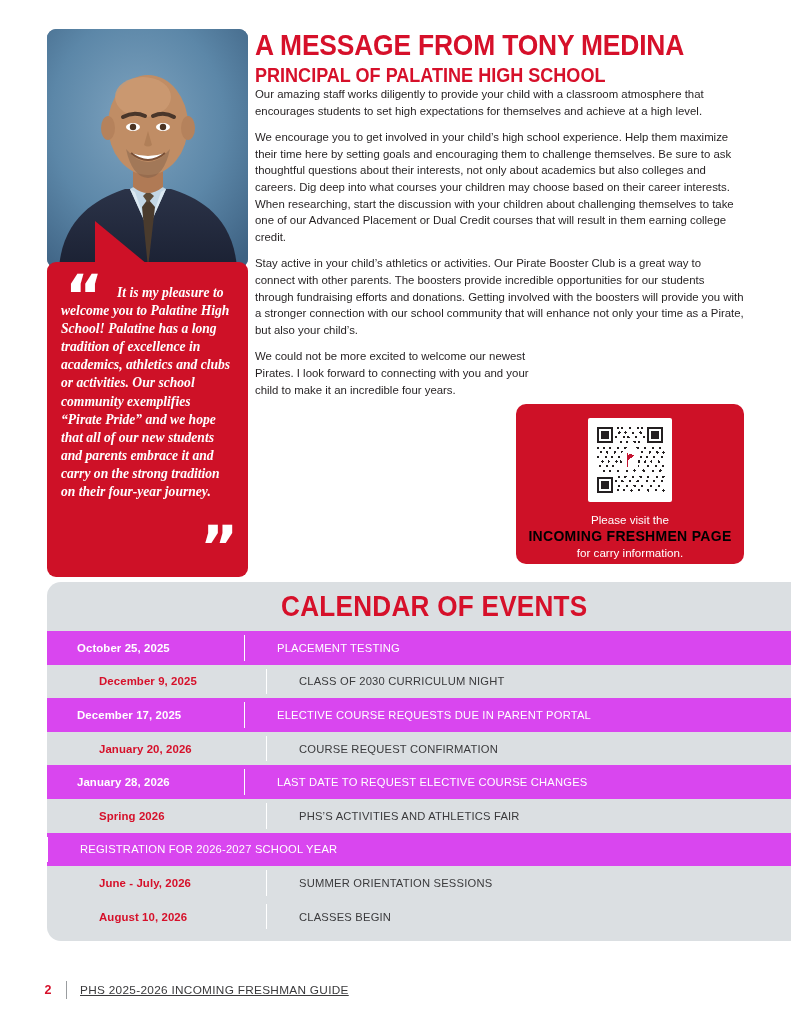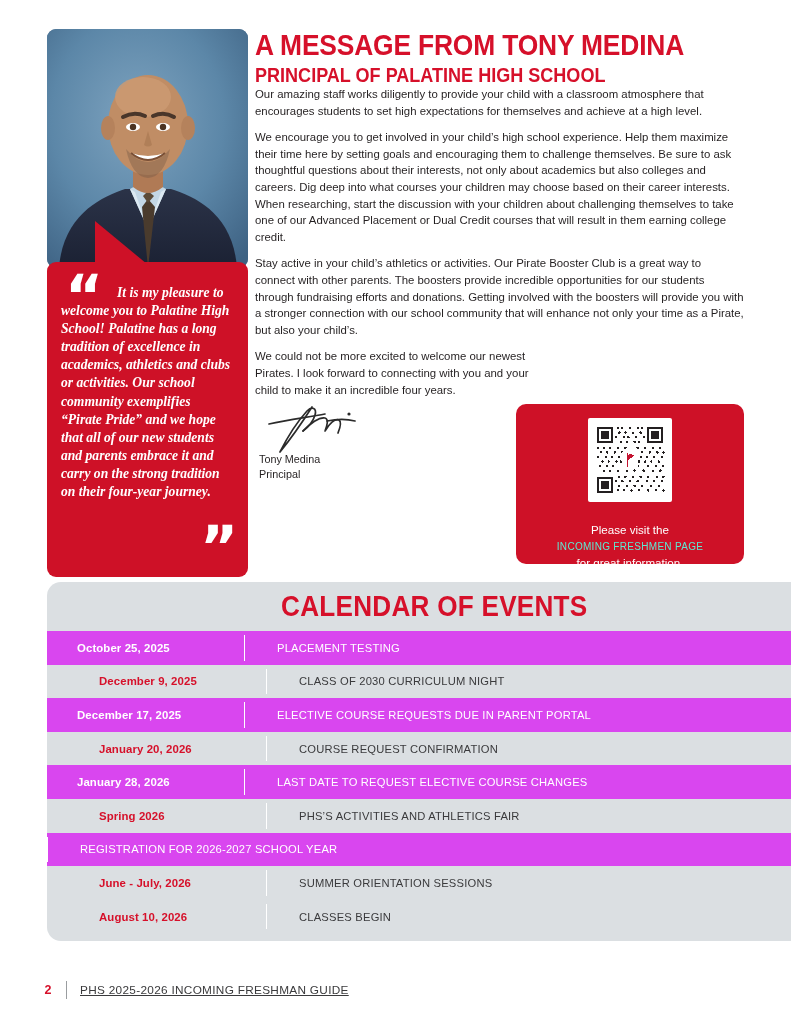--- a/index.html
+++ b/index.html
@@ -189,28 +189,28 @@
     padding: 4px;
     border-radius: 2px;
     position: relative;
   }
   .qr-code svg { display: block; width: 100%; height: 100%; }
 
   .qr-line1 {
     color: #ffffff;
     font-size: 11.6px;
     line-height: 16px;
-    margin-top: 20px;
+    margin-top: 10px;
     font-weight: 400;
   }
   .qr-line2 {
-    color: #5eead4;
-    font-size: 10px;
+    color: #000000;
+    font-size: 14px;
     line-height: 17px;
-    font-weight: 400;
+    font-weight: 700;
     letter-spacing: 0.3px;
   }
   .qr-line3 {
     color: #ffffff;
     font-size: 11.6px;
     line-height: 16px;
     font-weight: 400;
   }
 
   
@@ -381,33 +381,20 @@
       <h1 class="headline">A MESSAGE FROM TONY MEDINA</h1>
       <h2 class="subheadline">PRINCIPAL OF PALATINE HIGH SCHOOL</h2>
 
       <div class="body-copy">
         <p>Our amazing staff works diligently to provide your child with a classroom atmosphere that encourages students to set high expectations for themselves and achieve at a high level.</p>
         <p>We encourage you to get involved in your child’s high school experience. Help them maximize their time here by setting goals and encouraging them to challenge themselves. Be sure to ask thoughtful questions about their interests, not only about academics but also colleges and careers. Dig deep into what courses your children may choose based on their career interests. When researching, start the discussion with your children about challenging themselves to take one of our Advanced Placement or Dual Credit courses that will result in them earning college credit.</p>
         <p>Stay active in your child’s athletics or activities. Our Pirate Booster Club is a great way to connect with other parents. The boosters provide incredible opportunities for our students through fundraising efforts and donations. Getting involved with the boosters will provide you with a stronger connection with our school community that will enhance not only your time as a Pirate, but also your child’s.</p>
         <p class="last-para" style="width:290px;">We could not be more excited to welcome our newest Pirates. I look forward to connecting with you and your child to make it an incredible four years.</p>
       </div>
 
-      <div class="signature-area">
-        <svg class="signature-svg" width="118" height="52" viewBox="0 0 118 52" aria-hidden="true">
-          <g fill="none" stroke="#2b2b2b" stroke-width="1.7" stroke-linecap="round" stroke-linejoin="round">
-            <path d="M2 20 C 22 16, 42 13, 58 10"></path>
-            <path d="M45 3 C 38 14, 26 32, 13 48 C 20 34, 30 18, 40 7 C 45 2, 50 4, 48 11 C 46 18, 40 24, 36 27"></path>
-            <path d="M36 27 C 44 19, 52 13, 58 14 C 62 15, 60 22, 58 27 C 62 20, 68 14, 72 16 C 75 18, 73 24, 71 29"></path>
-            <path d="M60 17 C 70 15, 80 15, 88 17"></path>
-          </g>
-          <circle cx="82" cy="10" r="1.6" fill="#2b2b2b"></circle>
-        </svg>
-        <div class="sign-name">Tony Medina</div>
-        <div class="sign-title">Principal</div>
-      </div>
     </div>
 
     <div class="qr-panel">
       <div class="qr-code">
         <svg viewBox="0 0 100 100" shape-rendering="crispEdges" aria-hidden="true">
           <rect width="100" height="100" fill="#ffffff"></rect>
           <g fill="#231F20">
 
             <path d="M6 6 h22 v22 h-22 z M9 9 v16 h16 v-16 z" fill-rule="evenodd"></path>
             <rect x="12" y="12" width="10" height="10"></rect>
@@ -519,21 +506,21 @@
 
           <rect x="40" y="40" width="20" height="20" fill="#ffffff"></rect>
           <g>
             <path d="M47 42 L47 58" stroke="#C4122F" stroke-width="1.6" stroke-linecap="round"></path>
             <path d="M48 43 q6 -1.5 8 1.5 q-5 2.5 -8 5.5 z" fill="#C4122F"></path>
           </g>
         </svg>
       </div>
       <div class="qr-line1">Please visit the</div>
       <div class="qr-line2">INCOMING FRESHMEN PAGE</div>
-      <div class="qr-line3">for great information.</div>
+      <div class="qr-line3">for carry information.</div>
     </div>
   </div>
 
   <div class="calendar">
     <div class="calendar-header">
       <div class="calendar-title">CALENDAR OF EVENTS</div>
     </div>
     <div id="calendar-rows">
         <div class="cal-row red">
           <div class="cal-date">October 25, 2025</div>

